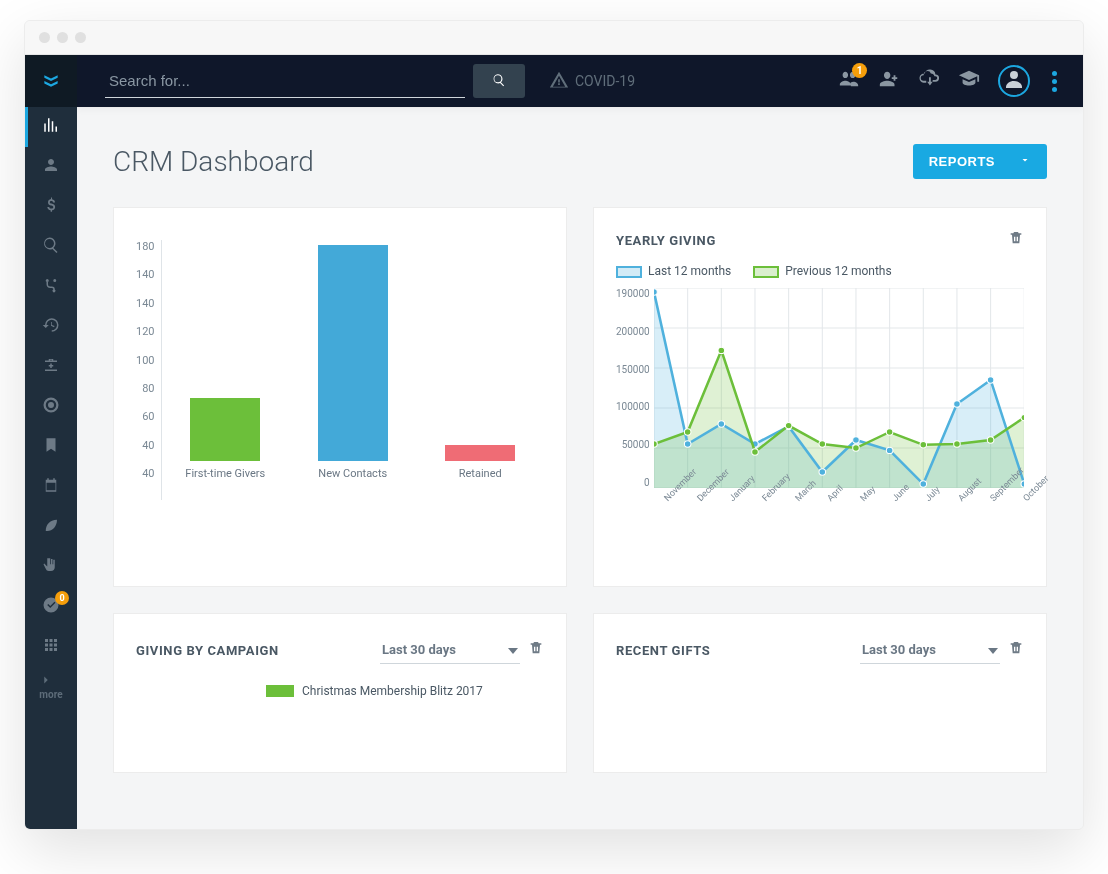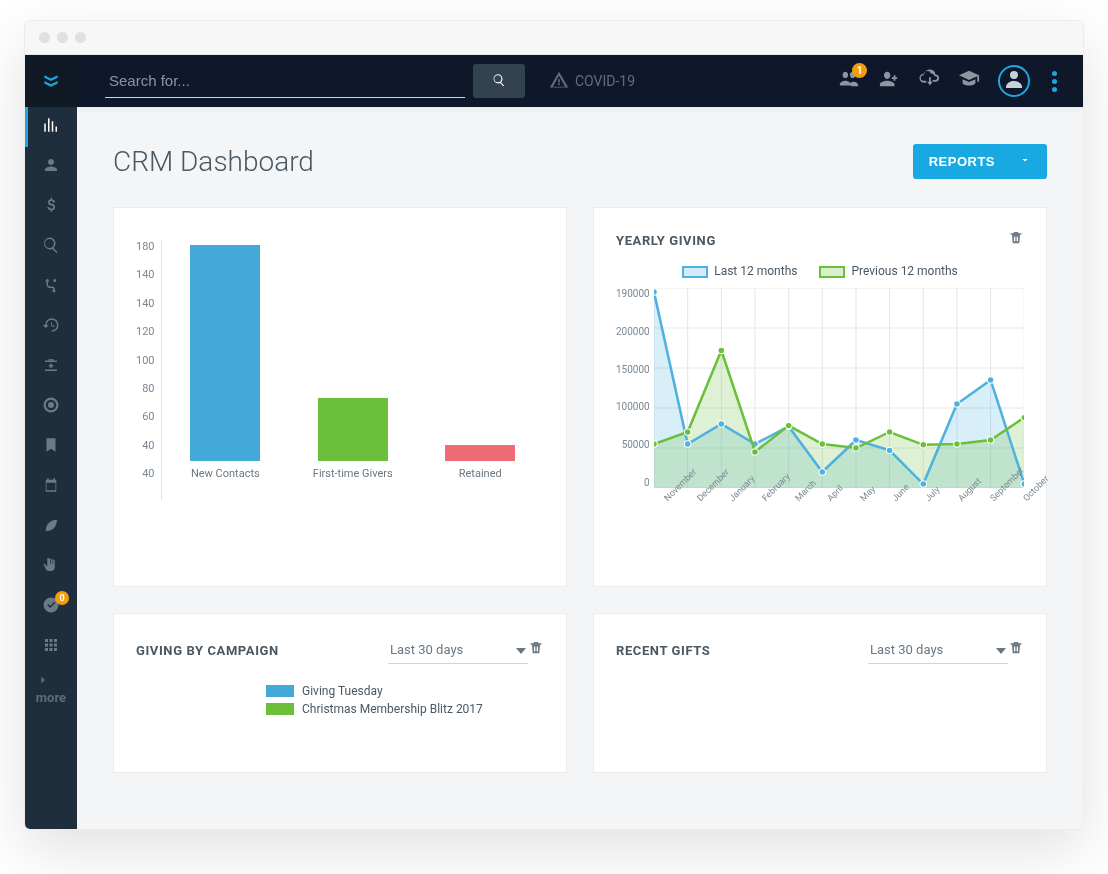--- a/index.html
+++ b/index.html
@@ -62,21 +62,21 @@
     content: ""; position: absolute; left: 0; top: 0; bottom: 0; width: 3px; background: #1ca7e0;
   }
   .sb-item svg { width: 18px; height: 18px; fill: currentColor; }
   .sb-badge {
     position: absolute; top: 4px; right: 8px;
     background: #f59e0b; color: #fff; font-size: 9px; font-weight: 700;
     min-width: 14px; height: 14px; border-radius: 7px;
     display: flex; align-items: center; justify-content: center;
     padding: 0 3px;
   }
-  .sb-more { color: #5d6c79; font-size: 13px; padding: 6px 0 10px; font-weight: bold; }
+  .sb-more { color: #5d6c79; font-size: 10px; padding: 6px 0 10px; font-weight: bold; }
   .sb-more svg { width: 14px; height: 14px; fill: #5d6c79; }
   
   .main { flex: 1; display: flex; flex-direction: column; overflow: hidden; }
   .topbar {
     height: 52px;
     background: #0f172a;
     display: flex;
     align-items: center;
     padding: 0 22px 0 28px;
     gap: 14px;
@@ -142,39 +142,39 @@
     background: #fff; border: 1px solid #ececec;
     padding: 22px 22px 18px 22px;
     min-height: 380px;
     display: flex; flex-direction: column;
   }
   .card.short { min-height: 160px; }
   .card-head { display: flex; align-items: center; justify-content: space-between; margin-bottom: 10px; }
   .card-title { font-size: 13px; font-weight: 700; letter-spacing: .6px; color: #4a5864; }
   .trash { color: #6f7b86; cursor: pointer; }
   .trash svg { width: 16px; height: 16px; fill: currentColor; }
-  .card-filter { display:flex; align-items:center; gap: 0; }
+  .card-filter { display:flex; align-items:center; gap: 8px; font-weight: bold; }
   .filter-select {
     font-size: 13px; color: #6a7784; border-bottom: 1px solid #cfd6db; padding: 6px 2px;
     display:flex; align-items:center; gap: 30px; min-width: 140px; justify-content: space-between;
     cursor:pointer;
   }
   .filter-select svg { width: 10px; height: 6px; fill: #6a7784; }
   
   .bar-chart { flex:1; display:flex; padding-top: 10px; }
   .bc-axis { display:flex; flex-direction:column; justify-content:space-between; align-items:flex-end;
     font-size:11px; color:#7a8894; padding: 0 6px 20px 0; height: 260px; }
   .bc-plot { flex:1; position:relative; height:260px; border-left:1px solid #dfe4e8; }
   .bc-bars { position:absolute; left:0; right:0; bottom:20px; top:0; display:flex; justify-content:space-around; align-items:flex-end; }
   .bc-bar { width: 70px; display:flex; flex-direction:column; align-items:center; }
   .bc-rect { width: 70px; }
   .bc-label { font-size: 11px; color:#6a7784; margin-top: 6px; text-align:center; white-space:nowrap; }
   
   .line-wrap { flex:1; display:flex; flex-direction:column; }
-  .lc-legend { display:flex; justify-content:center; gap: 22px; font-size: 12px; color:#4a5864; padding: 4px 0 6px; }
+  .lc-legend { display:flex; gap: 22px; font-size: 12px; color:#4a5864; padding: 4px 0 6px; }
   .lc-swatch { width: 26px; height: 12px; border: 2px solid; display:inline-block; vertical-align:middle; margin-right:6px; }
   .lc-body { display:flex; }
   .lc-yaxis { display:flex; flex-direction:column; justify-content:space-between; align-items:flex-end;
     font-size:10px; color:#7a8894; padding-right:4px; height:200px; margin-top:4px; }
   .lc-plot { flex:1; position:relative; height:200px; margin-top:4px; }
   .lc-grid line { stroke: #e3e7ea; stroke-width:1; }
   .lc-xaxis { display:flex; justify-content:space-between; font-size:9px; color:#7a8894;
     transform: translateY(2px); padding: 0 2px; }
   .lc-xaxis span { transform: rotate(-45deg); transform-origin: left top; white-space:nowrap; width: 1px; display:inline-block; }
   .lc-xwrap { margin-left: 44px; margin-top: 6px; height: 40px; overflow:visible; }
@@ -356,26 +356,26 @@
                   <span>120</span>
                   <span>100</span>
                   <span>80</span>
                   <span>60</span>
                   <span>40</span>
                   <span>40</span>
                 </div>
                 <div class="bc-plot">
                   <div class="bc-bars">
                     <div class="bc-bar">
+                      <div class="bc-rect" style="background: rgb(108, 191, 58); height: 63px;"></div>
+                      <div class="bc-label">First-time Givers</div>
+                    </div>
+                    <div class="bc-bar">
                       <div class="bc-rect" style="background: rgb(67, 169, 216); height: 216px;"></div>
                       <div class="bc-label">New Contacts</div>
-                    </div>
-                    <div class="bc-bar">
-                      <div class="bc-rect" style="background: rgb(108, 191, 58); height: 63px;"></div>
-                      <div class="bc-label">First-time Givers</div>
                     </div>
                     <div class="bc-bar">
                       <div class="bc-rect" style="background: rgb(239, 108, 117); height: 16.5px;"></div>
                       <div class="bc-label">Retained</div>
                     </div>
                   </div>
                 </div>
               </div>
           </div>
 
@@ -484,24 +484,20 @@
                 </div>
                 <div class="trash">
                   <span><svg viewBox="0 0 24 24">
                         <path d="M6 7h12l-1 13H7L6 7zm3-4h6l1 2h4v2H4V5h4l1-2zM9 10v7h2v-7H9zm4 0v7h2v-7h-2z"></path>
                       </svg></span>
                 </div>
               </div>
             </div>
             <div class="camp-legend" id="camp-legend">
                 <div class="camp-row">
-                  <span class="camp-sw" style="background: rgb(67, 169, 216);"></span>
-                  <span>Giving Tuesday</span>
-                </div>
-                <div class="camp-row">
                   <span class="camp-sw" style="background: rgb(108, 191, 58);"></span>
                   <span>Christmas Membership Blitz 2017</span>
                 </div>
               </div>
           </div>
 
           <div class="card short">
             <div class="card-head">
               <div class="card-title">RECENT GIFTS</div>
               <div class="card-filter">

